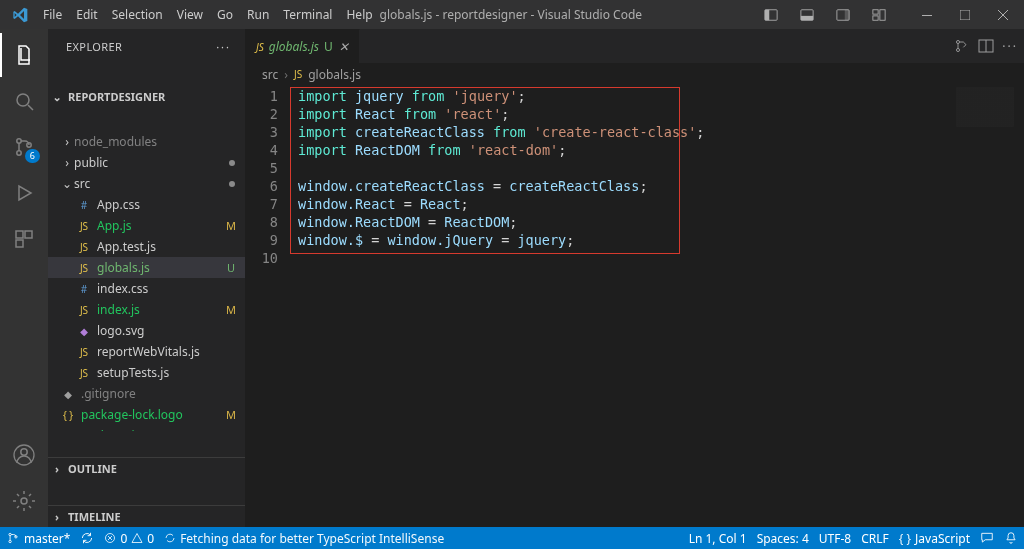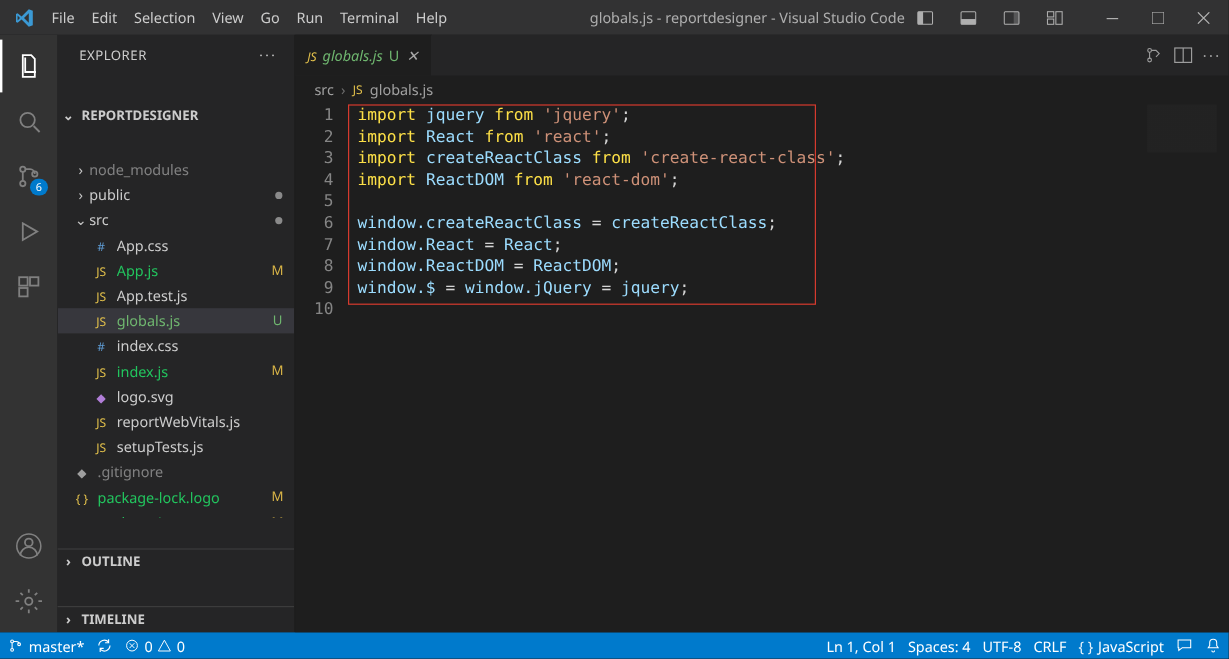--- a/index.html
+++ b/index.html
@@ -22,21 +22,21 @@
     display: flex;
     align-items: center;
     padding: 0 4px;
     user-select: none;
   }
   .titlebar .vscode-icon{
     width:16px; height:16px; margin:0 8px;
   }
   .menu { display:flex; gap:0; }
   .menu-item { padding: 6px 7px; cursor:pointer; }
-  .title-text { flex:1; text-align:right; opacity:.8; }
+  .title-text { flex:1; text-align:left; opacity:.8; }
   .title-actions { display:flex; gap:4px; align-items:center; }
   .layout-icons { display:flex; gap:2px; margin-right:10px; }
   .layout-icon, .win-btn {
     width:34px; height:29px; display:flex; align-items:center; justify-content:center;
   }
   .win-btn svg, .layout-icon svg { opacity:.85; }
 
   
   .main { flex:1; display:flex; overflow:hidden; }
 
@@ -132,21 +132,21 @@
   .code{
     flex:1; position:relative; font-family:"Consolas","Menlo",monospace; font-size:13.5px;
     line-height:18px; display:flex; padding-top:2px;
   }
   .gutter{
     text-align:right; color:#858585; width:42px; padding-right:10px;
   }
   .gutter div{ height:18px; }
   .codelines{ position:relative; flex:1; padding-left:10px;}
   .codelines pre{ margin:0; font-family:inherit; height:18px;}
-  .tok-k{ color:#fde047;} 
+  .tok-k{ color:#5eead4;} 
   .tok-i{ color:#9cdcfe;} 
   .tok-s{ color:#ce9178;} 
   .tok-w{ color:#d4d4d4;}
   .redbox{
     position:absolute; left:2px; top:0px; width:390px; height:167px;
     border:1px solid #d63a2e; pointer-events:none;
   }
   .minimap{
     position:absolute; right:10px; top:58px; width:58px; height:40px;
     background:linear-gradient(#2a2a2a,#2a2a2a); opacity:.35; border-radius:1px;
@@ -483,20 +483,26 @@
       <svg width="12" height="12" viewBox="0 0 24 24">
           <circle cx="12" cy="12" r="9" fill="none" stroke="#fff" stroke-width="1.6"></circle>
           <path d="M8 8l8 8M16 8l-8 8" stroke="#fff" stroke-width="1.6"></path>
         </svg>
       <span>0</span>
       <svg width="12" height="12" viewBox="0 0 24 24">
           <path d="M12 3l10 18H2z" fill="none" stroke="#fff" stroke-width="1.6"></path>
         </svg>
       <span>0</span>
     </div>
+    <div class="sb-item">
+      <svg width="12" height="12" viewBox="0 0 24 24">
+          <path d="M4 12a8 8 0 0 1 14-5M20 12a8 8 0 0 1-14 5" fill="none" stroke="#fff" stroke-width="1.6"></path>
+        </svg>
+      <span class="mute">Fetching data for better TypeScript IntelliSense</span>
+    </div>
   </div>
   <div class="sb-right">
     <div class="sb-item">
         <span>Ln 1, Col 1</span>
       </div>
     <div class="sb-item">
         <span>Spaces: 4</span>
       </div>
     <div class="sb-item">
         <span>UTF-8</span>

